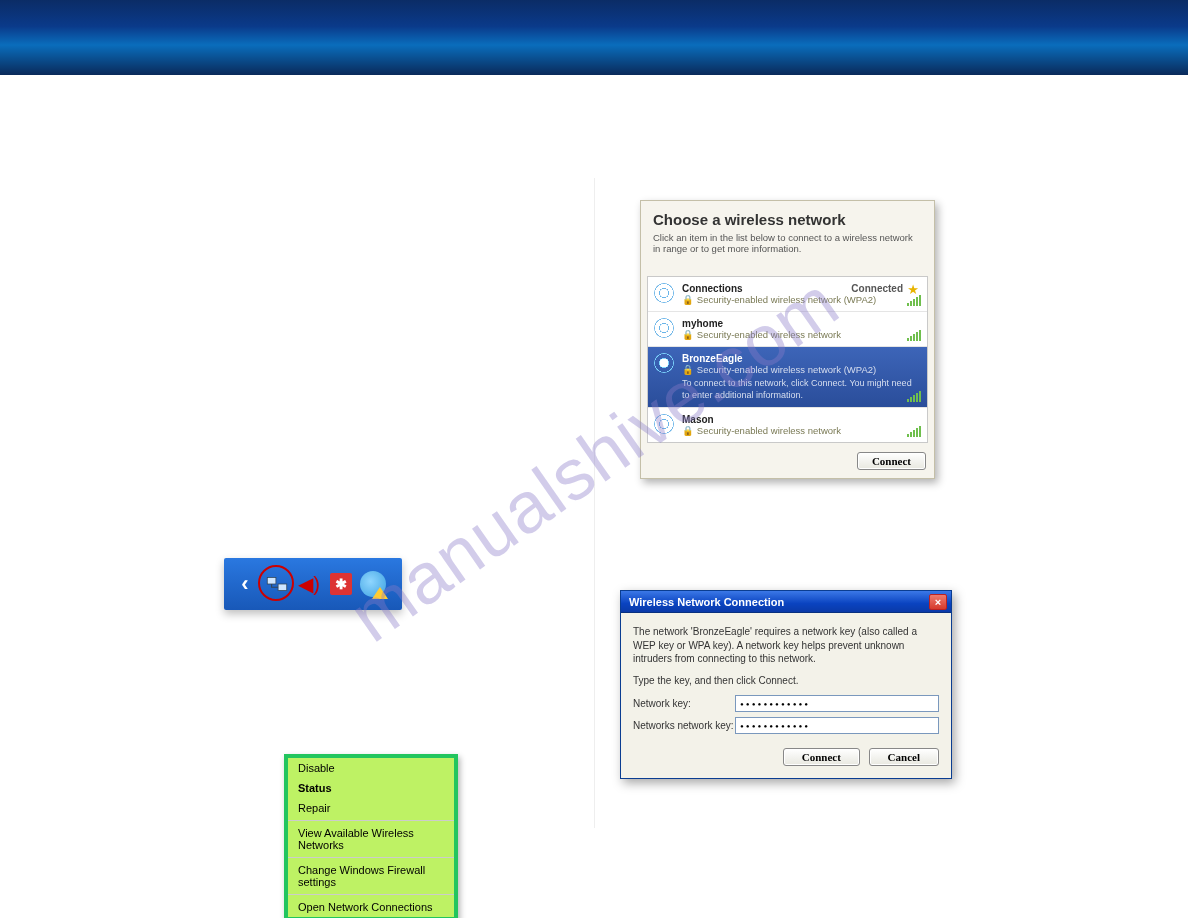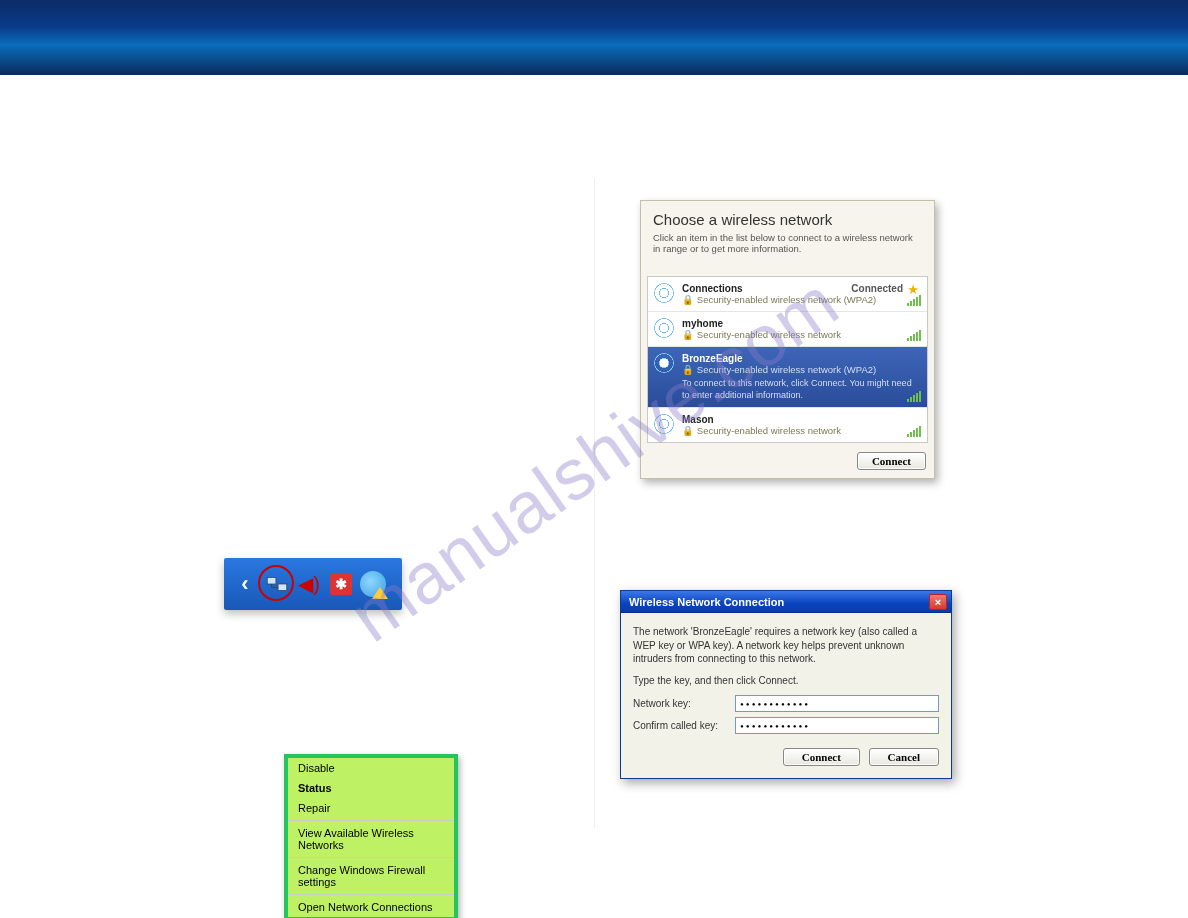--- a/index.html
+++ b/index.html
@@ -53,21 +53,21 @@
   .ctxmenu .mi.bold { font-weight: bold; }
   .ctxmenu .sep { border-top:1px solid #ccc; margin: 2px 0; }
 
   
   .netpanel {
     width: 295px; background:#f6f4ed; border:1px solid #c4bfa8;
     box-shadow: 3px 4px 8px rgba(0,0,0,0.3);
     position: absolute; left: 640px; top: 200px;
     font-family: Tahoma, Arial, sans-serif;
   }
-  .netpanel .np-title { font-family: Arial; font-size: 15px; font-weight:normal; color:#333; padding: 10px 12px 4px; }
+  .netpanel .np-title { font-family: Arial; font-size: 15px; font-weight:bold; color:#333; padding: 10px 12px 4px; }
   .netpanel .np-sub { font-size: 9.5px; color:#555; padding: 0 12px 22px; }
   .netlist { background:#fff; border:1px solid #c9c9c9; margin: 0 6px; }
   .netitem { padding: 6px 8px 6px 34px; border-bottom:1px solid #e5e5e5; position:relative; font-size:9.5px; color:#444; }
   .netitem .ni-name { font-weight:bold; color:#222; font-size:10px; }
   .netitem .ni-status { position:absolute; right:24px; top:6px; font-size:10px; color:#555; font-weight:bold; }
   .netitem .ni-star { position:absolute; right:8px; top:5px; color:#e8b400; font-size:13px; }
   .netitem .ni-sec { color:#7a7a55; }
   .netitem .ni-lock { color:#c7a500; margin-right:3px; }
   .netitem::before {
     content:''; position:absolute; left:6px; top:6px; width:20px; height:20px;
@@ -227,21 +227,21 @@
     <div class="closebtn">×</div>
   </div>
   <div class="body">
     <p>The network 'BronzeEagle' requires a network key (also called a WEP key or WPA key). A network key helps prevent unknown intruders from connecting to this network.</p>
     <p>Type the key, and then click Connect.</p>
     <div class="fieldrow">
       <label>Network key:</label>
       <input type="text" value="••••••••••••" style="">
     </div>
     <div class="fieldrow">
-      <label>Confirm called key:</label>
+      <label>Networks network key:</label>
       <input type="text" value="••••••••••••" style="">
     </div>
     <div class="btnrow">
       <button class="xp-btn">Connect</button>
       <button class="xp-btn">Cancel</button>
     </div>
   </div>
 </div>
 
 <div style="position:absolute; left:594px; top:178px; bottom:90px; width:1px; background:#eee;"></div>

